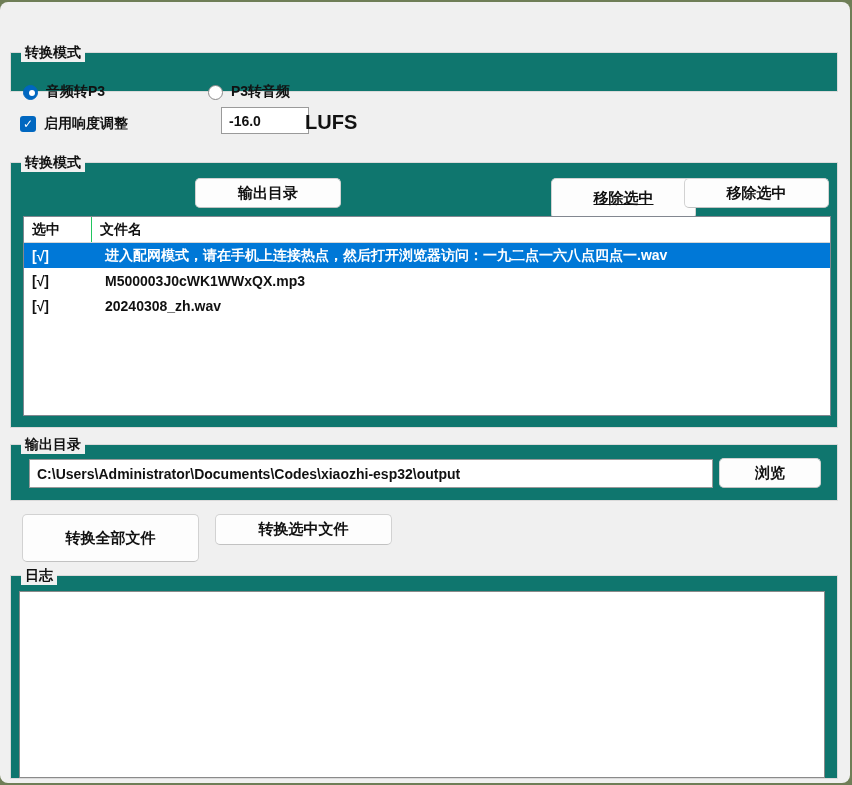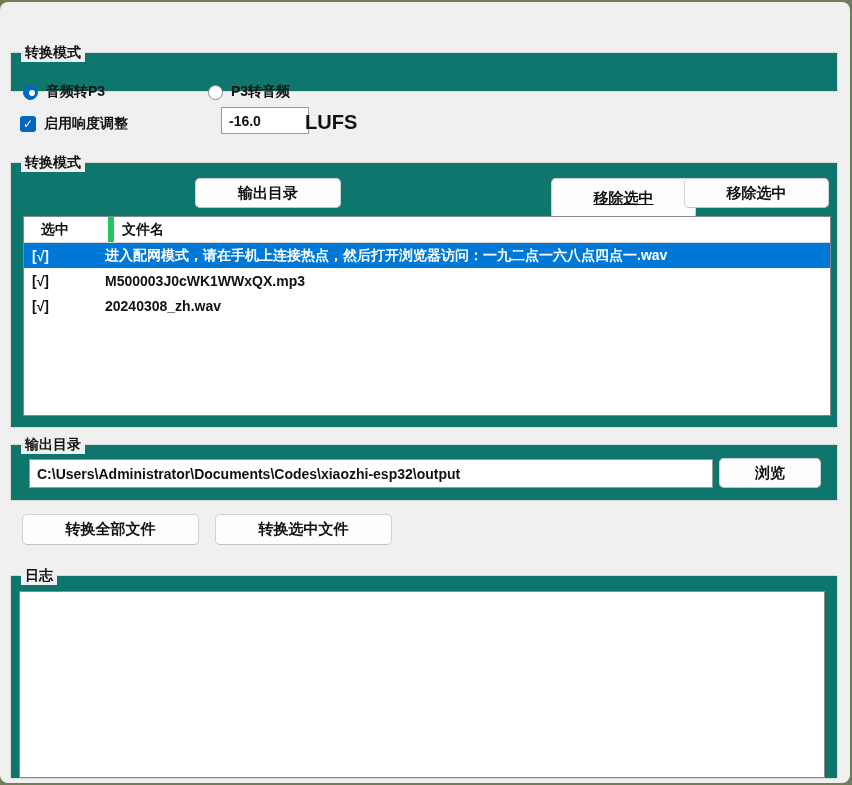--- a/index.html
+++ b/index.html
@@ -56,30 +56,30 @@
   
   .btn {
     position:absolute; background:#fdfdfd; border:1px solid #d2d2d2; border-bottom-color:#c2c2c2;
     border-radius:5px; font-weight:700; font-size:15px; color:#111;
     display:flex; align-items:center; justify-content:center; font-family:inherit;
   }
   #btn-select { left:184px; top:15px; width:146px; height:30px; }
   #btn-remove { left:540px; top:15px; width:145px; height:41px;text-decoration:underline; }
   #btn-clear  { left:673px; top:15px; width:145px; height:30px; }
   #btn-browse { left:708px; top:13px; width:102px; height:30px; }
-  #btn-convert-all { left:22px; top:512px; width:177px; height:31px; }
+  #btn-convert-all { left:22px; top:512px; width:177px; height:48px; }
   #btn-convert-sel { left:215px; top:512px; width:177px; height:31px; }
   
   .tree {
     position:absolute; left:12px; top:53px; width:808px; height:200px;
     background:#fff; border:1px solid #828790; overflow:hidden;
   }
   .tree-header { display:flex; height:26px; border-bottom:1px solid #d6d6d6; background:#fff; }
   .th { font-weight:700; font-size:14px; color:#111; display:flex; align-items:center; padding-left:8px; }
-  .th-check { width:81px; border-right:6px solid #22c55e;margin-left:9px; }
+  .th-check { width:68px; border-right:1px solid #22c55e; }
   .th-name { flex:1; }
   .tree-row { display:flex; height:25px; align-items:center; font-weight:700; font-size:14px; color:#111; white-space:nowrap; }
   .tree-row .td-check { width:74px; padding-left:8px; flex-shrink:0; }
   .tree-row .td-name { flex:1; padding-left:7px; overflow:hidden; }
   .tree-row.selected { background:#0078d7; color:#fff; }
   
   #output-entry { position:absolute; left:18px; top:14px; width:684px; height:29px; }
   
   .log-area {
     position:absolute; left:8px; top:15px; width:806px; height:187px;

